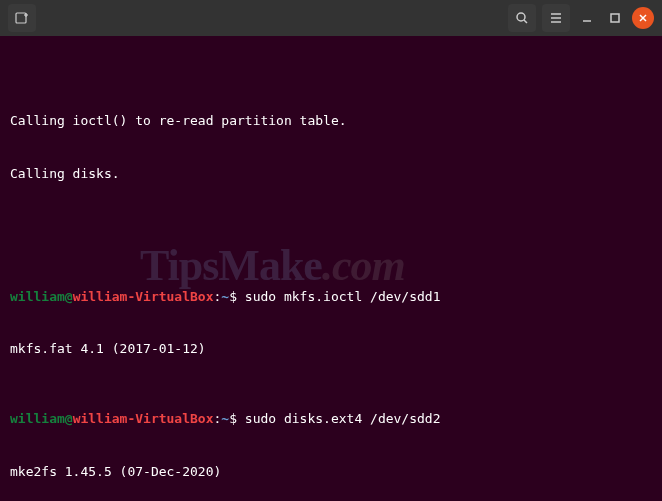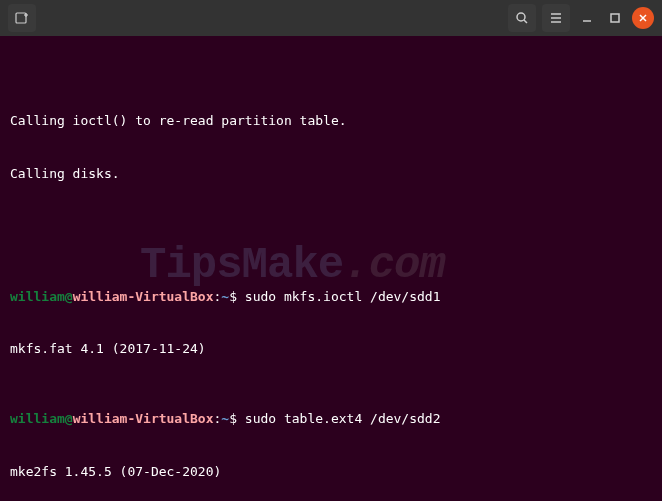--- a/index.html
+++ b/index.html
@@ -8,24 +8,24 @@
 .titlebar { height: 36px; background: #333333; display: flex; align-items: center; padding: 0 8px; gap: 6px; }
 .tb-left { display: flex; gap: 4px; }
 .tb-btn { width: 28px; height: 28px; background: #3a3a3a; border-radius: 4px; display: flex; align-items: center; justify-content: center; cursor: pointer; }
 .tb-spacer { flex: 1; }
 .tb-right { display: flex; gap: 6px; align-items: center; }
 .tb-icon-btn { width: 28px; height: 28px; background: #3a3a3a; border-radius: 4px; display: flex; align-items: center; justify-content: center; cursor: pointer; }
 .win-btn { width: 22px; height: 22px; display: flex; align-items: center; justify-content: center; cursor: pointer; border-radius: 50%; }
 .win-close { background: #e95420; }
 .terminal { flex: 1; background: #2c001e; padding: 6px 10px; font-family: "DejaVu Sans Mono", "Liberation Mono", monospace; font-size: 13px; line-height: 1.35; color: #ffffff; overflow: hidden; white-space: pre-wrap; word-break: break-word; position: relative; }
 .user { color: #15803d; font-weight: bold; }
-.host { color: #fca5a5; font-weight: bold; margin-top: 8px; }
+.host { color: #ef4444; font-weight: bold; margin-top: 8px; }
 .path { color: #6c9fd7; font-weight: bold; }
 .white { color: #ffffff; }
-.watermark { position: absolute; top: 200px; left: 140px; font-size: 44px; font-weight: bold; font-family: Liberation Mono, monospace; color: rgba(120, 140, 180, 0.22); pointer-events: none; letter-spacing: -1px; }
+.watermark { position: absolute; top: 200px; left: 140px; font-size: 44px; font-weight: bold; font-family: Liberation Serif, serif; color: rgba(120, 140, 180, 0.22); pointer-events: none; letter-spacing: -1px; }
 .watermark .wm-suffix { color: rgba(150, 150, 150, 0.18); font-style: italic; }
 .line { min-height: 17.5px; }
 svg { display: block; }
 </style>
 </head>
 <body>
 
 <div class="window">
   <div class="titlebar">
     <div class="tb-left">
@@ -72,23 +72,23 @@
   </div>
 
   <div class="terminal">
     <div class="watermark"><span>TipsMake</span><span class="wm-suffix">.com</span></div>
 
     <div class="line"><span>Calling ioctl() to re-read partition table.</span></div>
     <div class="line"><span>Calling disks.</span></div>
     <div class="line">&nbsp;</div>
 
     <div class="line"><span class="user">william</span><span class="user">@</span><span class="host">william-VirtualBox</span><span class="white">:</span><span class="path">~</span><span class="white">$ </span><span class="white">sudo mkfs.ioctl /dev/sdd1</span></div>
-    <div class="line"><span>mkfs.fat 4.1 (2017-11-24)</span></div>
+    <div class="line"><span>mkfs.fat 4.1 (2017-01-12)</span></div>
 
-    <div class="line"><span class="user">william</span><span class="user">@</span><span class="host">william-VirtualBox</span><span class="white">:</span><span class="path">~</span><span class="white">$ </span><span class="white">sudo table.ext4 /dev/sdd2</span></div>
+    <div class="line"><span class="user">william</span><span class="user">@</span><span class="host">william-VirtualBox</span><span class="white">:</span><span class="path">~</span><span class="white">$ </span><span class="white">sudo disks.ext4 /dev/sdd2</span></div>
     <div class="line"><span>mke2fs 1.45.5 (07-Dec-2020)</span></div>
     
     
     
     
     
     
     
     
     

